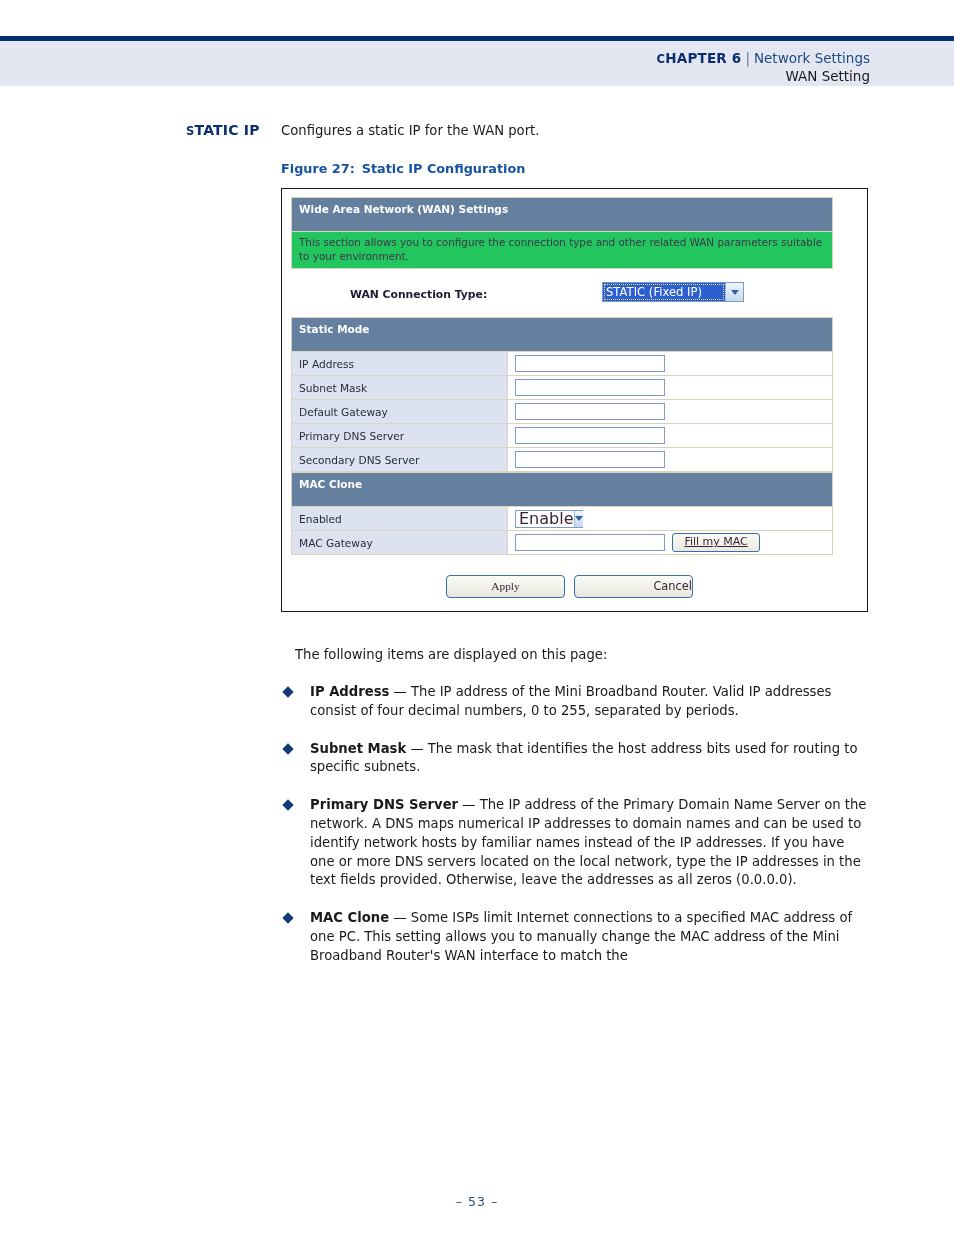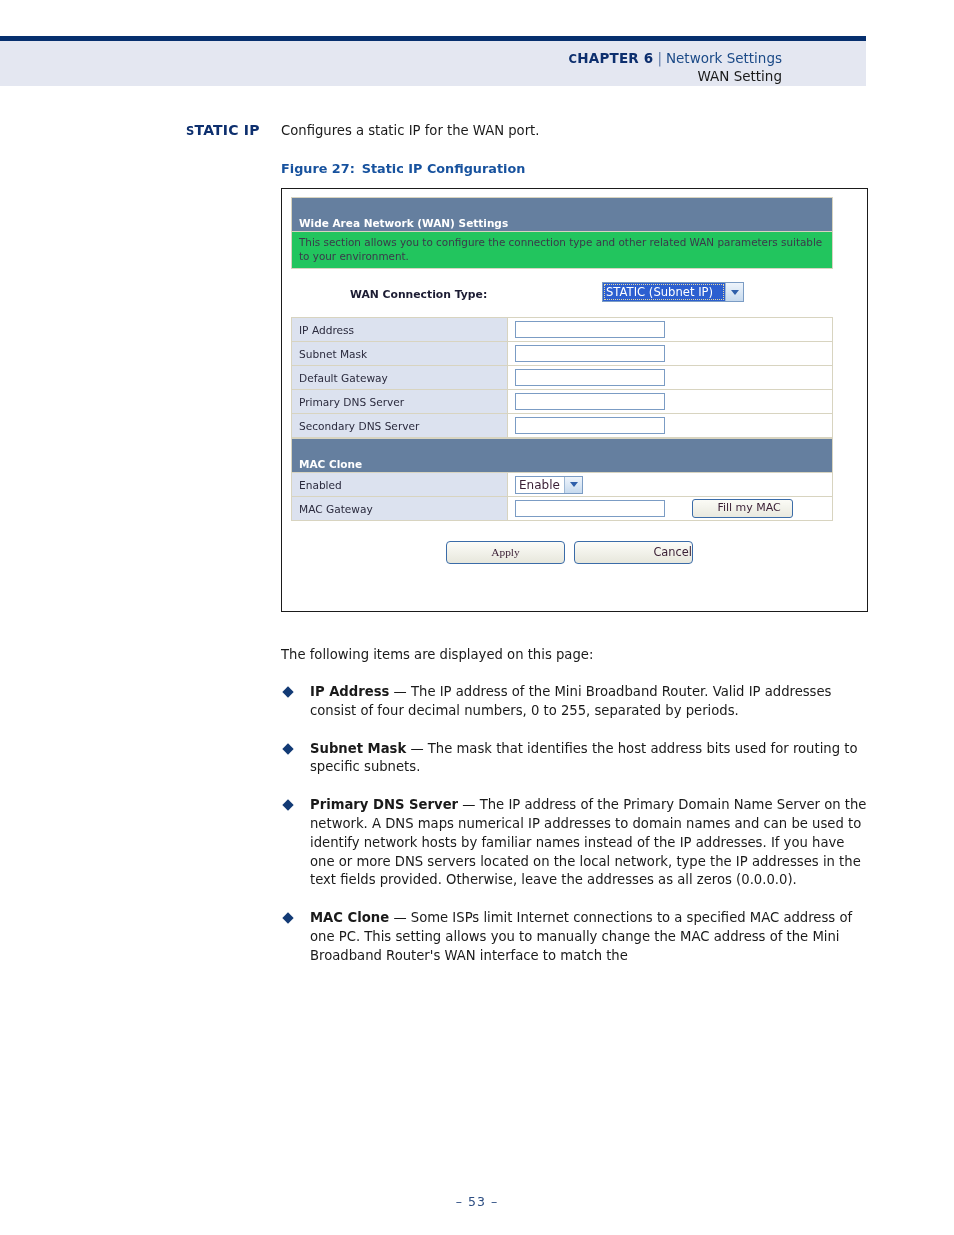--- a/index.html
+++ b/index.html
@@ -13,21 +13,21 @@
     font-family: "DejaVu Sans", sans-serif;
     position: relative;
     overflow: hidden;
   }
 
   
   .page-header {
     position: absolute;
     left: 0;
     top: 36px;
-    width: 866px;
+    width: 954px;
     height: 50px;
     background: #e4e7f1;
     border-top: 5px solid #062f6e;
     box-sizing: border-box;
   }
   .hdr-line1 {
     position: absolute;
     right: 84px;
     top: 9px;
     white-space: nowrap;
@@ -103,21 +103,21 @@
     top: 8px;
     width: 542px;
     font-family: "DejaVu Sans", sans-serif;
   }
 
   .sec-title {
     background: #657f9f;
     color: #ffffff;
     font-size: 10.5px;
     font-weight: bold;
-    padding: 20px 7px 4px 7px;
+    padding: 6px 7px 4px 7px;
     box-sizing: border-box;
     height: 34px;
     line-height: 11px;
     border: 1px solid #d8d4c0;
     border-bottom: none;
   }
   .sec-desc {
     background: #22c55e;
     color: #3a3a4a;
     font-size: 10.4px;
@@ -213,37 +213,38 @@
     width: 68px;
     height: 18px;
     border: 1px solid #7b9cc4;
     background: #ffffff;
     box-sizing: border-box;
     vertical-align: middle;
     align-items: stretch;
   }
   .sel-en .val {
     flex: 1;
-    font-size: 12px;
+    font-size: 16px;
     line-height: 16px;
     padding-left: 3px;
     color: #3a1f35;
     white-space: nowrap;
   }
   .btn-fill {
     display: inline-block;
-    margin-left: 24px;
+    margin-left: 4px;
     vertical-align: middle;
     border: 1px solid #3b6ca8;
     border-radius: 3px;
     background: linear-gradient(#fbfbf6, #e9e9df);
     font-size: 11px;
     color: #3a1f35;
-    padding: 2px 11px 3px 24px;
+    padding: 2px 11px 3px 11px;
     line-height: 12px;
+    text-decoration: underline;
   }
 
   .btn-row {
     position: relative;
     height: 52px;
     margin-top: 14px;
   }
   .btn {
     position: absolute;
     top: 6px;
@@ -255,21 +256,21 @@
     text-align: center;
     padding: 4px 0 5px 0;
     line-height: 12px;
   }
   .btn-apply { left: 155px; width: 117px; font-family: Liberation Serif, serif; }
   .btn-cancel { left: 283px; width: 117px; text-align: right; }
 
   
   .body-intro {
     position: absolute;
-    left: 281px;
+    left: 295px;
     top: 647px;
     font-size: 13.2px;
     color: #1a1a1a;
     white-space: nowrap;
   }
   .bullets {
     position: absolute;
     left: 281px;
     top: 683px;
     width: 592px;
@@ -325,27 +326,28 @@
 
 <div class="figure">
   <div class="router-ui">
 
     <div class="sec-title">Wide Area Network (WAN) Settings</div>
     <div class="sec-desc">This section allows you to configure the connection type and other related WAN parameters suitable to your environment.</div>
 
     <div class="conn-row">
       <div class="conn-label">WAN Connection Type:</div>
       <div class="sel-wan">
-        <div class="val">STATIC (Subnet IP)</div>
+        <div class="val">STATIC (Fixed IP)</div>
         <div class="arrow">
             <span class="chev"></span>
           </div>
       </div>
     </div>
 
+    <div class="sec-title">Static Mode</div>
 
     <table class="grid">
       <tbody>
           <tr>
         <td class="lbl">IP Address</td>
         <td class="fld"><span class="tbox"></span></td>
       </tr>
       <tr>
         <td class="lbl">Subnet Mask</td>
         <td class="fld"><span class="tbox"></span></td>

